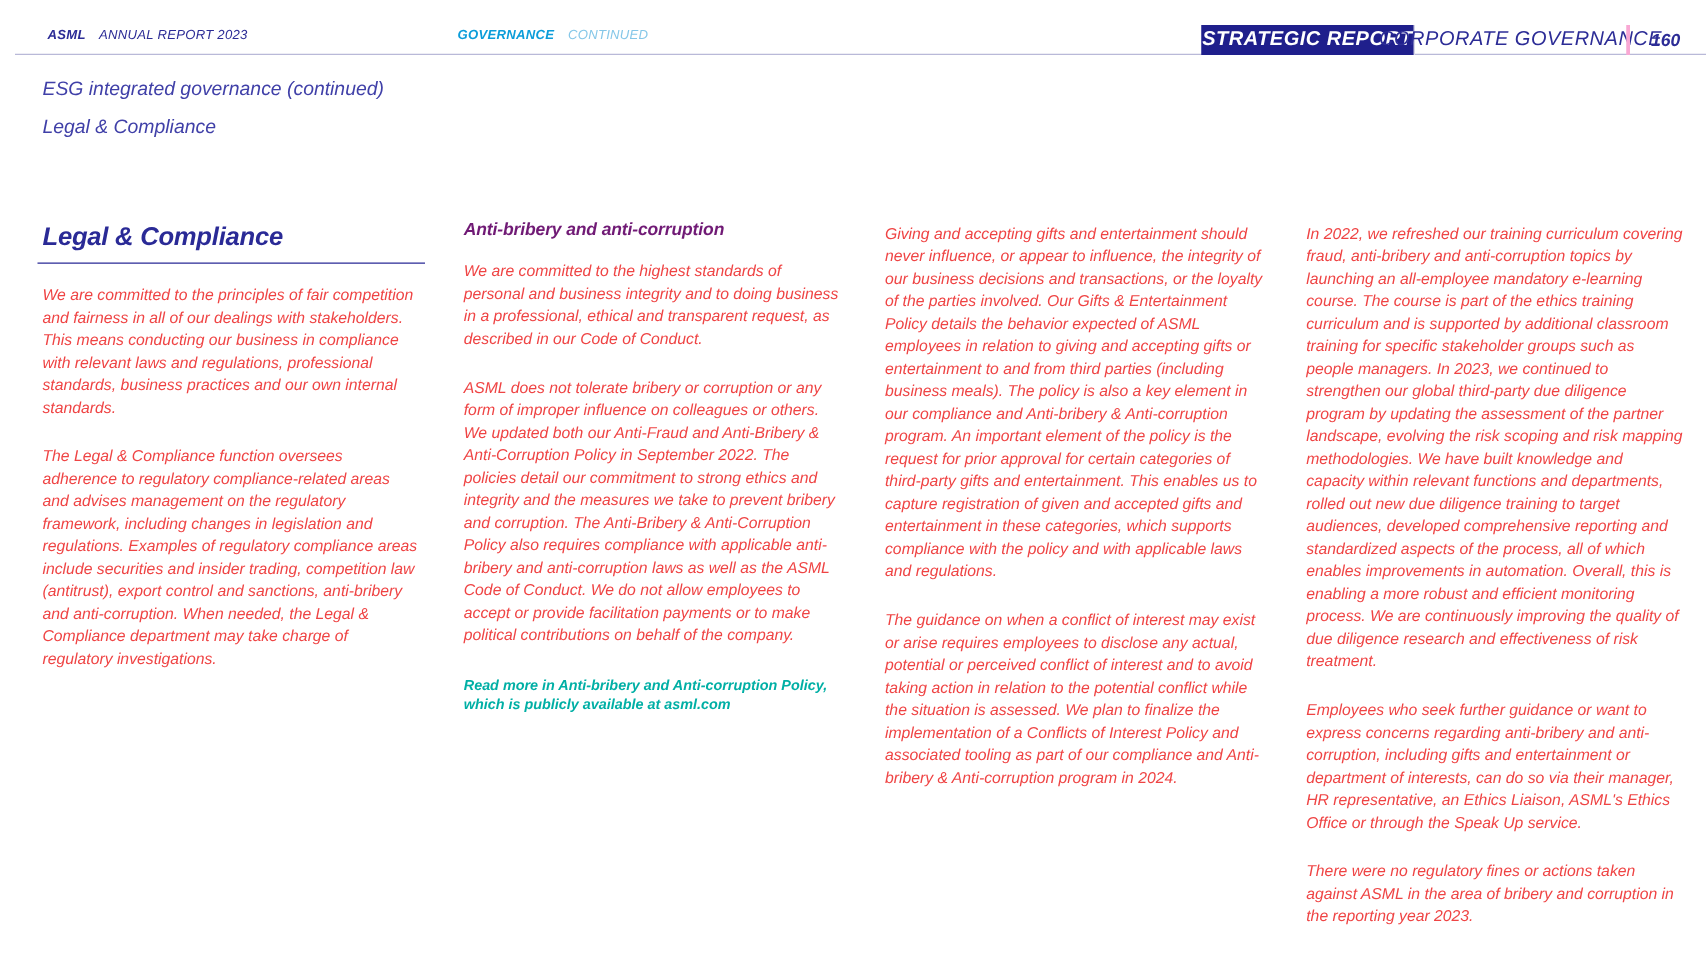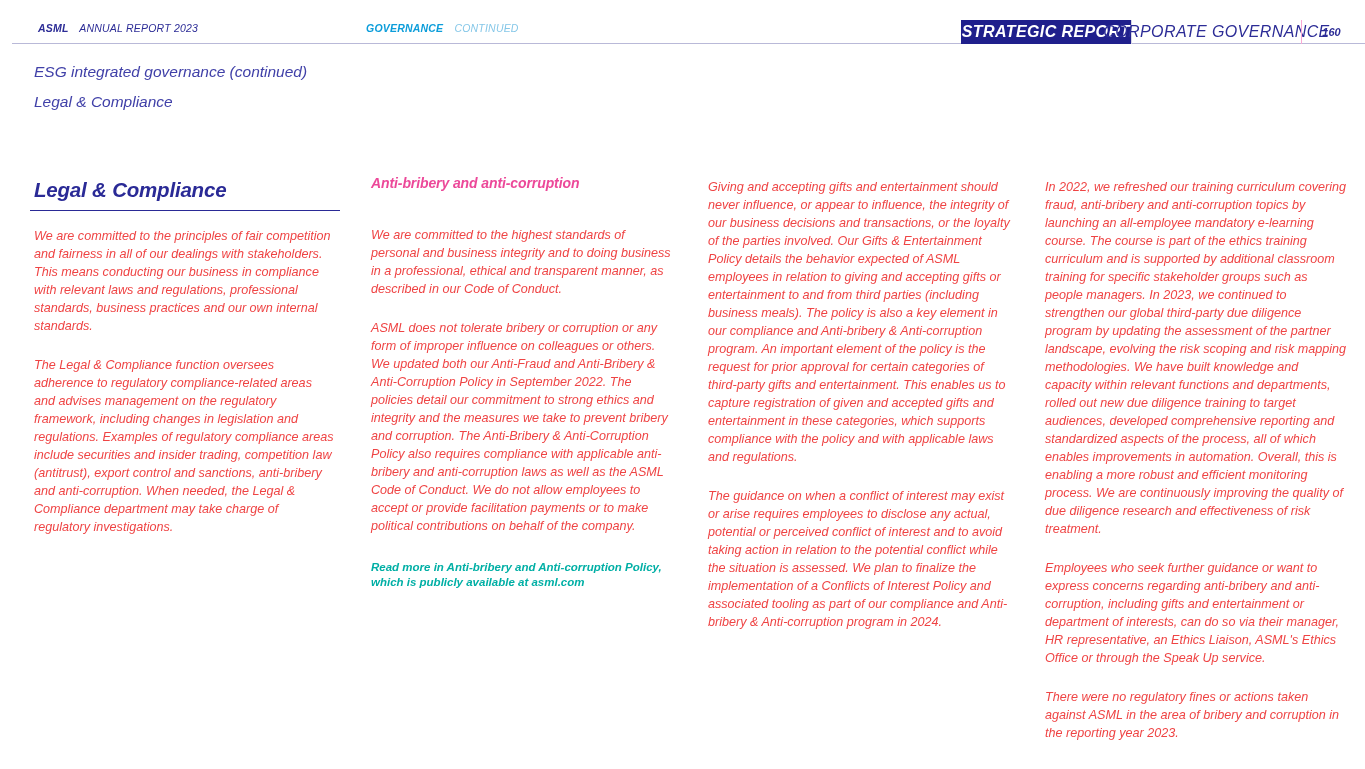--- a/index.html
+++ b/index.html
@@ -28,43 +28,43 @@
   .tab {
     width:170px; display:flex; align-items:center; justify-content:center;
     font-size:16px; letter-spacing:.4px; color:#2c2c96;
     border-left:1px solid #d6d6e6; cursor:pointer; white-space:nowrap;
   }
   .tab.active {
     background:#1f1f8c; color:#ffffff; font-weight:bold; border-left:none;
   }
   .page-num {
     width:60px; display:flex; align-items:center; justify-content:center;
-    font-size:11px; font-weight:bold; color:#2c2c96;
-    border-left:1px solid #f9a8d4;
+    font-size:14px; font-weight:bold; color:#2c2c96;
+    border-left:3px solid #f9a8d4;
     text-align:center;
   }
 
   
   .subtitle { margin:9px 12px 0 14px; color:#4040a8; font-size:15.5px; line-height:22px; }
 
   
   .main {
     position:absolute; top:158px; left:14px; right:14px;
     display:grid; grid-template-columns:repeat(4, 1fr); column-gap:19px;
   }
   .col { min-width:0; }
 
   h2.col-title {
     font-size:20.5px; font-weight:bold; color:#2a2a96; letter-spacing:-.2px;
     padding-bottom:8px; margin-bottom:12px;
     border-bottom:1px solid #2a2a96;
   }
   h3.sub-title {
-    font-size:14px; font-weight:bold; color:#ec4899; letter-spacing:-.1px;
-    margin-bottom:27px; padding-top:1px;
+    font-size:14px; font-weight:bold; color:#701a75; letter-spacing:-.1px;
+    margin-bottom:9px; padding-top:1px;
   }
   .col p {
     font-size:12.6px; line-height:18px; color:#ef4444; margin-bottom:13px;
   }
   .read-more {
     display:block; font-size:11.5px; line-height:14.5px; font-weight:bold;
     color:#00afa5; text-decoration:none; margin-top:17px; cursor:pointer;
   }
 </style>
 </head>
@@ -92,21 +92,21 @@
   <div class="main">
 
     <div class="col">
       <h2 class="col-title">Legal &amp; Compliance</h2>
       <p>We are committed to the principles of fair competition and fairness in all of our dealings with stakeholders. This means conducting our business in compliance with relevant laws and regulations, professional standards, business practices and our own internal standards.</p>
       <p>The Legal &amp; Compliance function oversees adherence to regulatory compliance-related areas and advises management on the regulatory framework, including changes in legislation and regulations. Examples of regulatory compliance areas include securities and insider trading, competition law (antitrust), export control and sanctions, anti-bribery and anti-corruption. When needed, the Legal &amp; Compliance department may take charge of regulatory investigations.</p>
     </div>
 
     <div class="col">
       <h3 class="sub-title">Anti-bribery and anti-corruption</h3>
-      <p>We are committed to the highest standards of personal and business integrity and to doing business in a professional, ethical and transparent manner, as described in our Code of Conduct.</p>
+      <p>We are committed to the highest standards of personal and business integrity and to doing business in a professional, ethical and transparent request, as described in our Code of Conduct.</p>
       <p>ASML does not tolerate bribery or corruption or any form of improper influence on colleagues or others. We updated both our Anti-Fraud and Anti-Bribery &amp; Anti-Corruption Policy in September 2022. The policies detail our commitment to strong ethics and integrity and the measures we take to prevent bribery and corruption. The Anti-Bribery &amp; Anti-Corruption Policy also requires compliance with applicable anti-bribery and anti-corruption laws as well as the ASML Code of Conduct. We do not allow employees to accept or provide facilitation payments or to make political contributions on behalf of the company.</p>
       <a class="read-more">Read more in Anti-bribery and Anti-corruption Policy, which is publicly available at asml.com</a>
     </div>
 
     <div class="col">
       <p>Giving and accepting gifts and entertainment should never influence, or appear to influence, the integrity of our business decisions and transactions, or the loyalty of the parties involved. Our Gifts &amp; Entertainment Policy details the behavior expected of ASML employees in relation to giving and accepting gifts or entertainment to and from third parties (including business meals). The policy is also a key element in our compliance and Anti-bribery &amp; Anti-corruption program. An important element of the policy is the request for prior approval for certain categories of third-party gifts and entertainment. This enables us to capture registration of given and accepted gifts and entertainment in these categories, which supports compliance with the policy and with applicable laws and regulations.</p>
       <p>The guidance on when a conflict of interest may exist or arise requires employees to disclose any actual, potential or perceived conflict of interest and to avoid taking action in relation to the potential conflict while the situation is assessed. We plan to finalize the implementation of a Conflicts of Interest Policy and associated tooling as part of our compliance and Anti-bribery &amp; Anti-corruption program in 2024.</p>
     </div>
 
     <div class="col">

